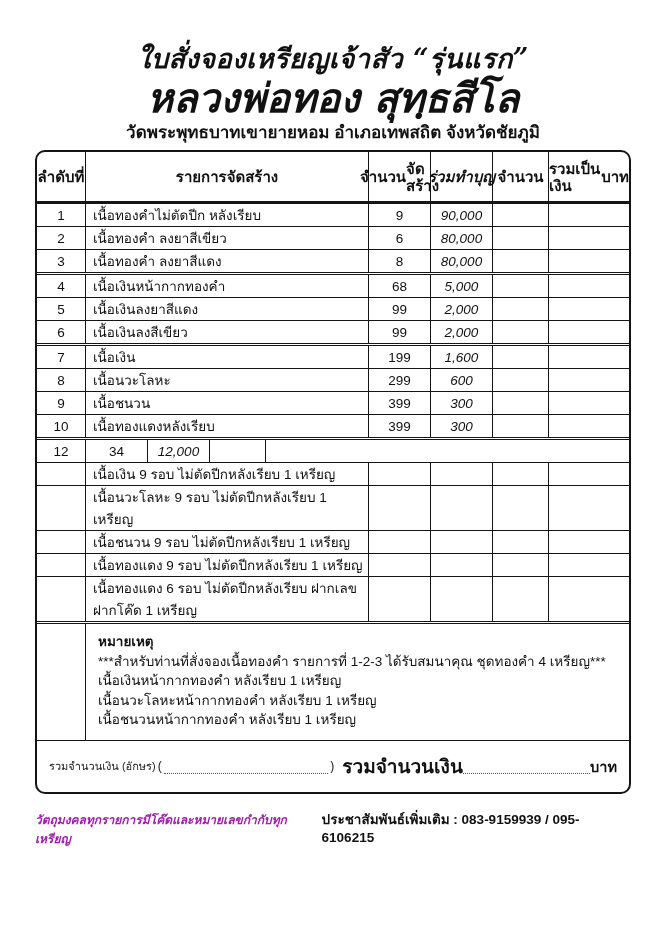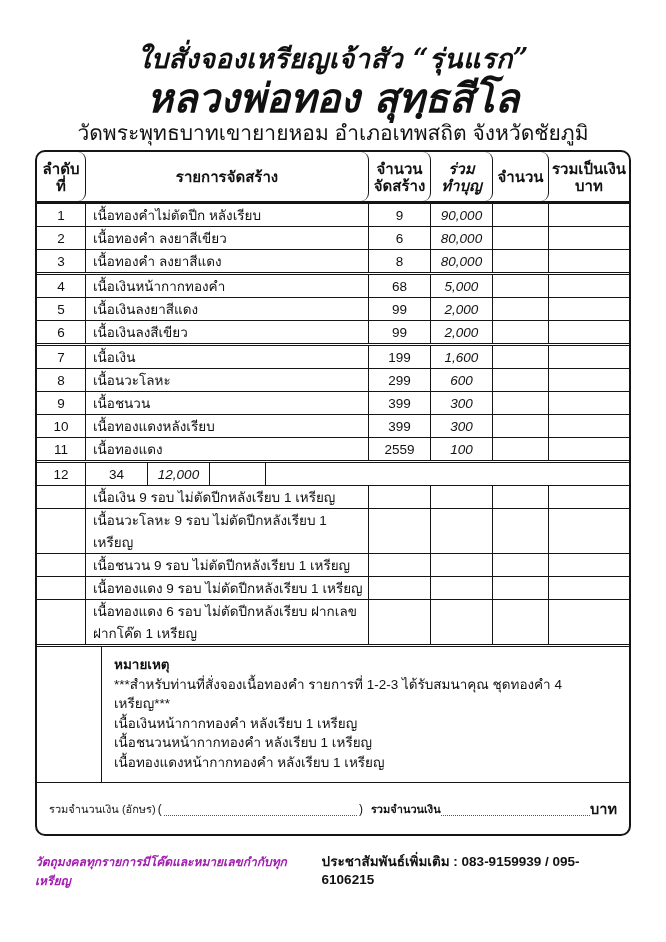--- a/index.html
+++ b/index.html
@@ -10,59 +10,59 @@
   
   .hdr{ text-align:center; padding-top:44px; }
   .hdr .t1{
     font-family:"DejaVu Serif",serif;font-style:italic;font-weight:bold;
     font-size:27px;line-height:30px;letter-spacing:.5px;
   }
   .hdr .t2{
     font-family:"DejaVu Serif",serif;font-style:italic;font-weight:bold;
     font-size:40px;line-height:44px;margin-top:2px;
   }
-  .hdr .t3{ font-size:21px;font-weight:normal;line-height:22px;margin-top:2px; }
+  .hdr .t3{ font-size:17px;font-weight:bold;line-height:22px;margin-top:2px; }
 
   
   .tbl{
     margin:6px 35px 0 35px;border:2px solid #151515;border-radius:10px;overflow:hidden;
     font-size:13.5px;
   }
   .trow{ display:flex; }
   .trow + .trow{ border-top:1px solid #151515; }
   .trow.gs{ border-top:3px double #151515; }
   .c{ border-right:1px solid #151515; box-sizing:border-box; flex:0 0 auto;
       display:flex;align-items:center;justify-content:center; min-height:22px; }
   .c:last-child{ border-right:none; }
   .c.no{ width:49px; }
   .c.desc{ flex:1 1 auto; justify-content:flex-start; padding-left:7px; }
   .c.made{ width:62px; }
   .c.price{ width:62px;font-style:italic; }
   .c.qty{ width:56px; }
   .c.total{ width:80px; }
 
   .thead{ font-weight:bold;font-size:15px; }
-  .thead .c{ min-height:49px; flex-direction:column; line-height:17px; justify-content:center;border-radius:8px; }
+  .thead .c{ min-height:49px; flex-direction:row; line-height:17px; justify-content:center; }
   .thead{ border-bottom:2px solid #151515; }
 
   
-  .notes{ display:flex; border-top:3px double #151515;padding-left:16px; }
+  .notes{ display:flex; border-top:3px double #151515; }
   .notes .ncol{ width:49px;border-right:1px solid #151515; box-sizing:border-box; }
   .notes .nbody{ flex:1; padding:8px 12px 10px 12px; line-height:19.5px; font-size:13.5px; }
   .notes .ntitle{ font-weight:bold; }
 
   
   .totals{ border-top:1px solid #151515; height:52px; display:flex; align-items:center;
            padding:4px 12px; box-sizing:border-box; }
   .totals .small{ font-size:11px; white-space:nowrap; color:#222; }
   .totals .paren{ font-size:12px; margin:0 2px; }
   .dotline{ border-bottom:1.5px dotted #555; height:14px; }
   .totals .d1{ flex:1 1 220px; }
   .totals .d2{ flex:1 1 170px; }
-  .totals .bold{ font-weight:bold; font-size:11px; white-space:nowrap; margin-left:6px;font-family:Liberation Mono, monospace; }
+  .totals .bold{ font-weight:bold; font-size:19px; white-space:nowrap; margin-left:6px;font-family:Liberation Mono, monospace; }
   .totals .unit{ font-weight:bold; font-size:14.5px; white-space:nowrap; }
 
   
   .subfoot{ margin:14px 35px 0 35px; display:flex; justify-content:space-between; align-items:baseline; }
   .subfoot .l{ font-style:italic; font-size:12px; font-weight:bold; color:#a21caf; }
   .subfoot .r{ font-weight:bold; font-size:13.5px; }
 </style>
 </head>
 <body>
 
@@ -174,28 +174,20 @@
       <div class="c total"></div>
     </div>
     <div class="trow">
       <div class="c no">10</div>
       <div class="c desc">เนื้อทองแดงหลังเรียบ</div>
       <div class="c made">399</div>
       <div class="c price">300</div>
       <div class="c qty"></div>
       <div class="c total"></div>
     </div>
-    <div class="trow">
-      <div class="c no">11</div>
-      <div class="c desc">เนื้อทองแดง</div>
-      <div class="c made">2559</div>
-      <div class="c price">100</div>
-      <div class="c qty"></div>
-      <div class="c total"></div>
-    </div>
     <div class="trow gs">
       <div class="c no">12</div>
       <div class="c made">34</div>
       <div class="c price">12,000</div>
       <div class="c qty"></div>
       <div class="c total"></div>
     </div>
 
     <div class="trow">
       <div class="c no"></div>
@@ -237,22 +229,22 @@
       <div class="c qty"></div>
       <div class="c total"></div>
     </div>
 
     <div class="notes">
       <div class="ncol"></div>
       <div class="nbody">
         <div class="ntitle">หมายเหตุ</div>
         <div>***สำหรับท่านที่สั่งจองเนื้อทองคำ รายการที่ 1-2-3 ได้รับสมนาคุณ ชุดทองคำ 4 เหรียญ***</div>
         <div>เนื้อเงินหน้ากากทองคำ หลังเรียบ 1 เหรียญ</div>
+        <div>เนื้อนวะโลหะหน้ากากทองคำ หลังเรียบ 1 เหรียญ</div>
         <div>เนื้อชนวนหน้ากากทองคำ หลังเรียบ 1 เหรียญ</div>
-        <div>เนื้อทองแดงหน้ากากทองคำ หลังเรียบ 1 เหรียญ</div>
       </div>
     </div>
 
     <div class="totals">
       <span class="small">รวมจำนวนเงิน (อักษร)</span>
       <span class="paren">(</span>
       <span class="dotline d1"></span>
       <span class="paren">)</span>
       <span class="bold">รวมจำนวนเงิน</span>
       <span class="dotline d2"></span>

